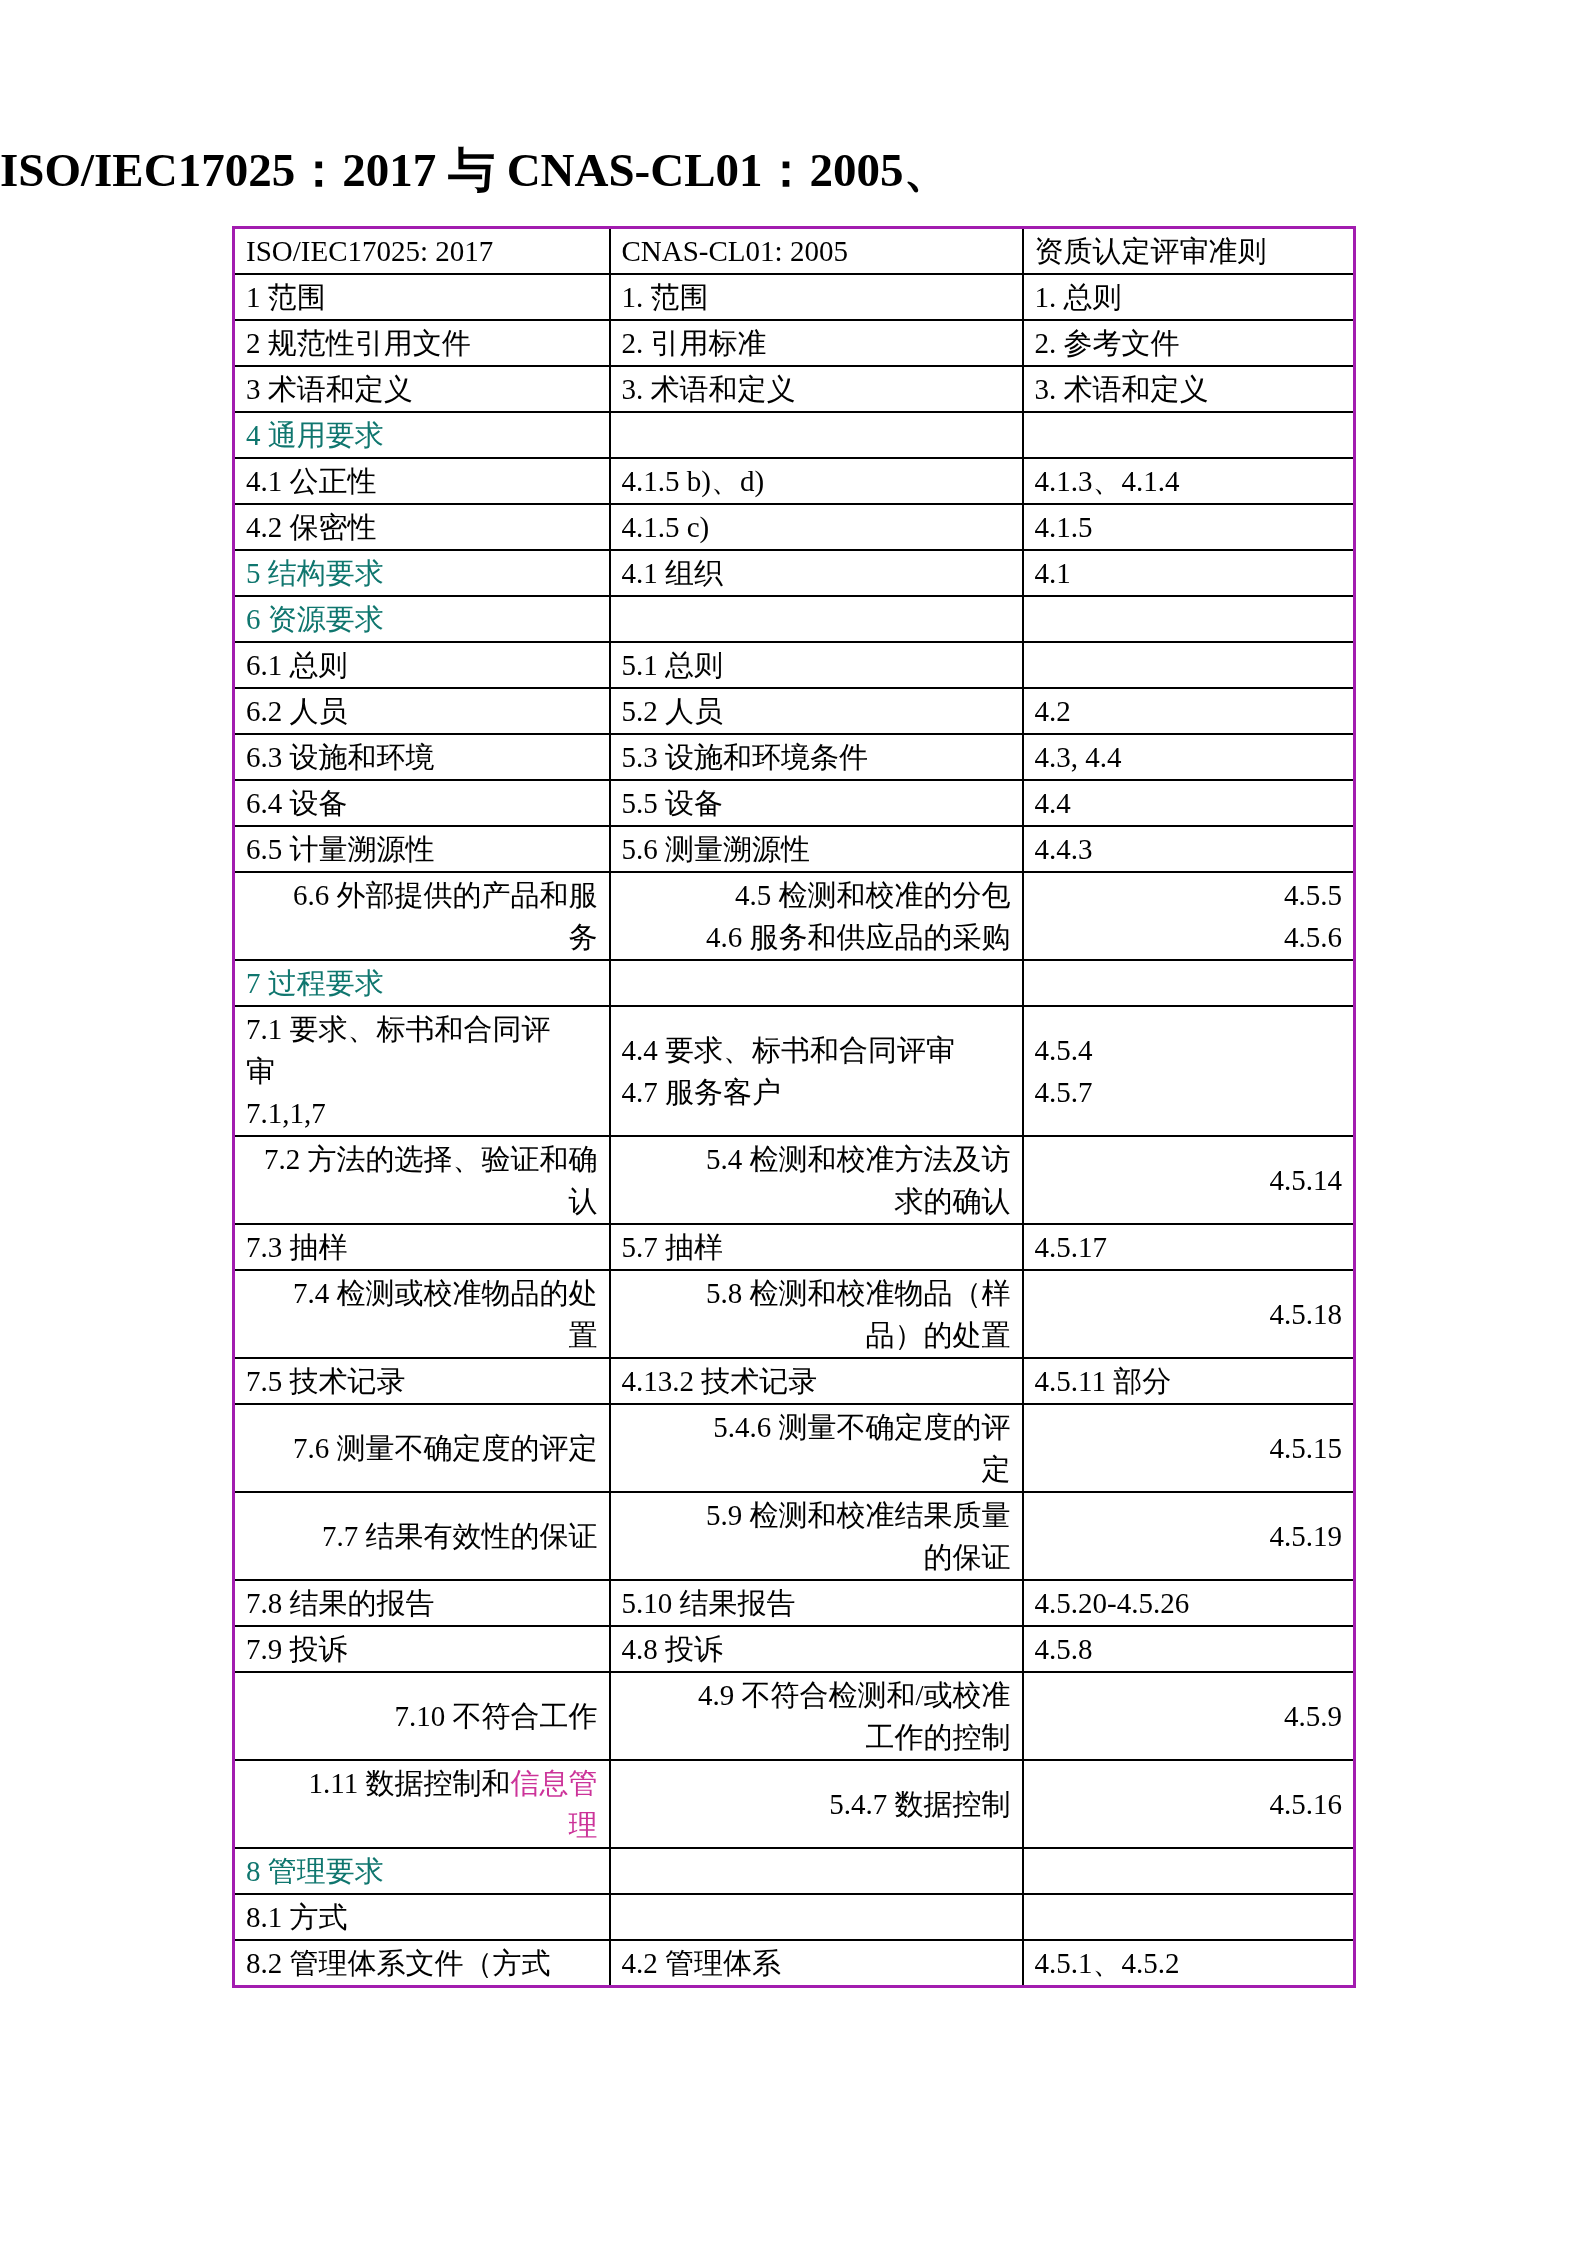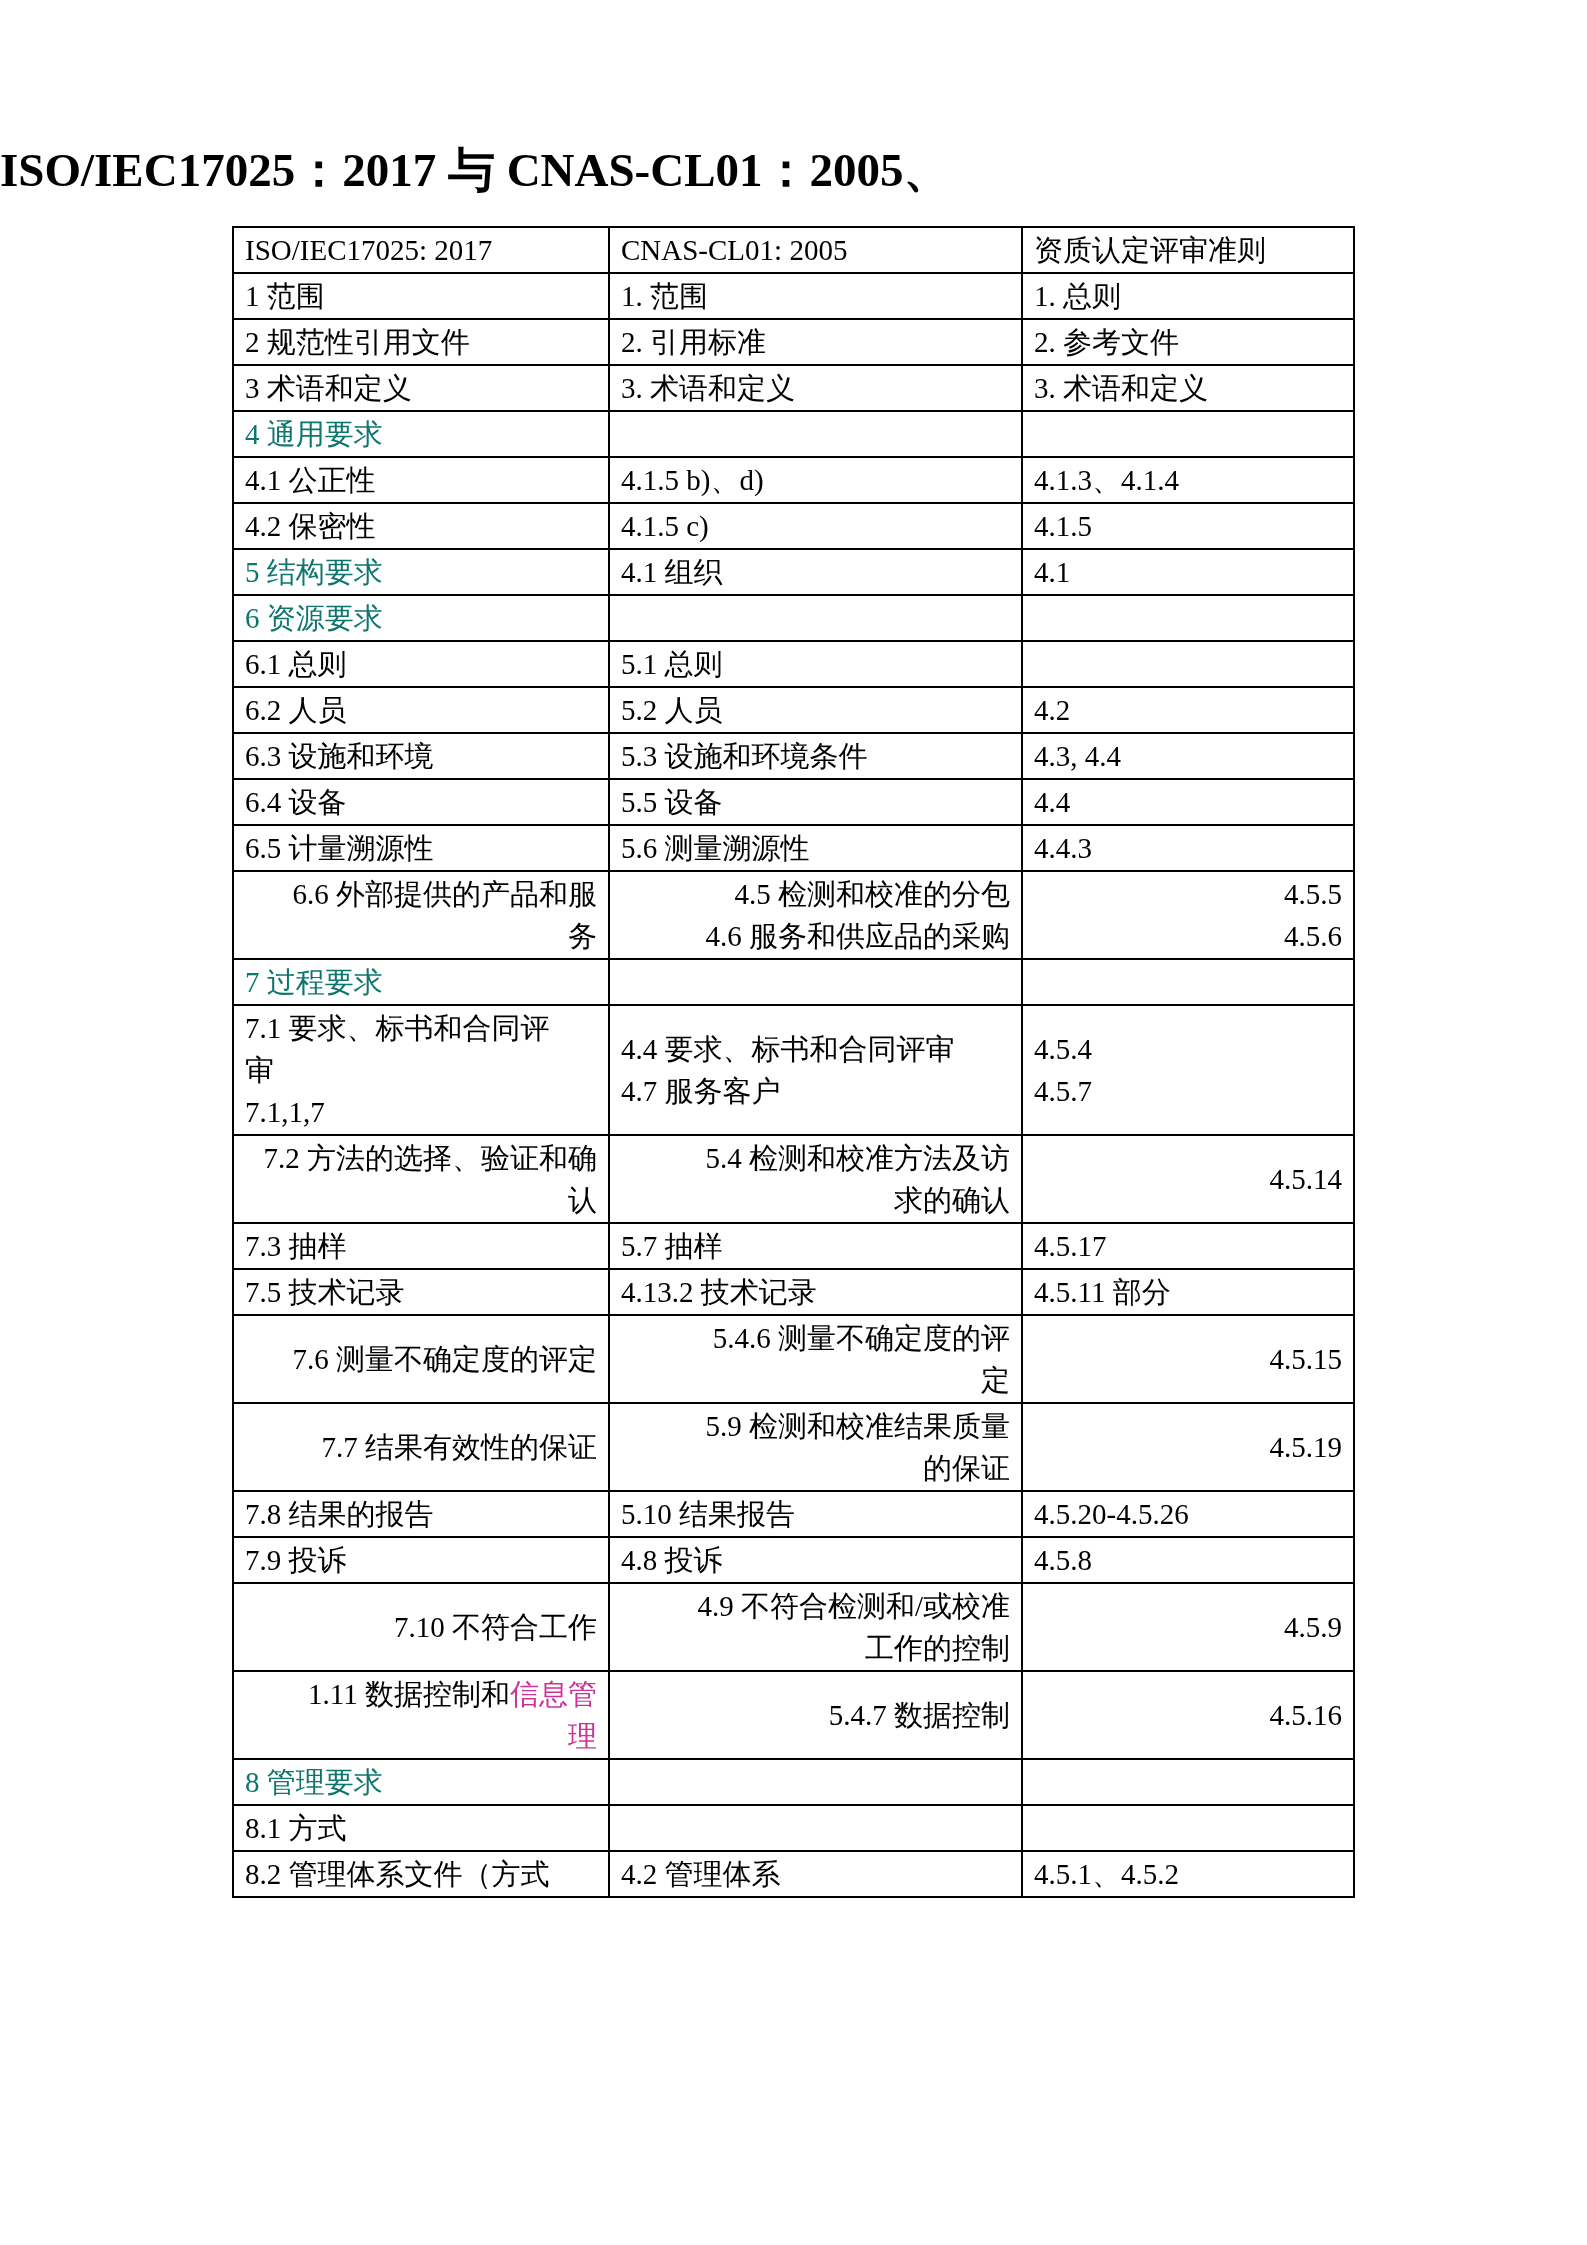--- a/index.html
+++ b/index.html
@@ -14,21 +14,21 @@
   .doc-title { text-align: left; font-weight: bold; color: #000000; }
   .doc-title .line1 { padding-top: 133px; font-size: 47px; line-height: 75px; }
   .doc-title .line2 { margin-top: 55px; font-size: 47px; line-height: 72px; }
 
   table.cmp {
     border-collapse: collapse;
     table-layout: fixed;
     margin-left: 232px;
     margin-top: 18px;
     width: 1121px;
-    border: 1px solid #a21caf;
+    border: 3px solid #a21caf;
   }
   table.cmp td {
     border: 2px solid #000000;
     padding: 1px 11px;
     font-size: 29px;
     line-height: 42px;
     vertical-align: middle;
     white-space: pre-wrap;
     word-break: break-all;
     overflow: hidden;
@@ -159,20 +159,27 @@
 认</td>
         <td>5.4 检测和校准方法及访
 求的确认</td>
         <td>4.5.14</td>
       </tr>
       <tr class="r1">
         <td>7.3 抽样</td>
         <td>5.7 抽样</td>
         <td>4.5.17</td>
       </tr>
+      <tr class="r2">
+        <td>7.4 检测或校准物品的处
+置</td>
+        <td>5.8 检测和校准物品（样
+品）的处置</td>
+        <td>4.5.18</td>
+      </tr>
       <tr class="r1">
         <td>7.5 技术记录</td>
         <td>4.13.2 技术记录</td>
         <td>4.5.11 部分</td>
       </tr>
       <tr class="r2">
         <td>7.6 测量不确定度的评定</td>
         <td>5.4.6 测量不确定度的评
 定</td>
         <td>4.5.15</td>

